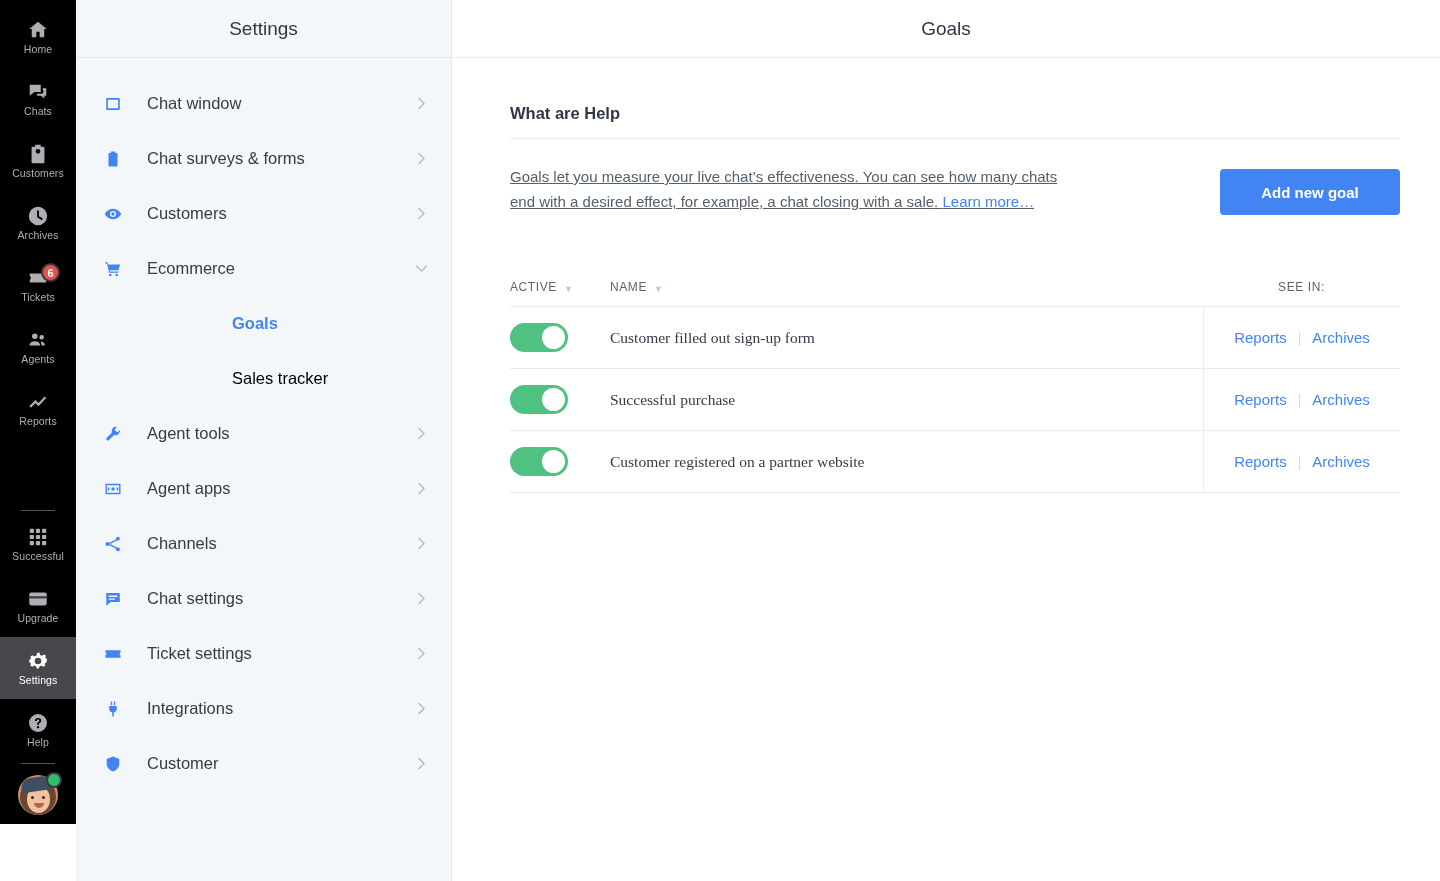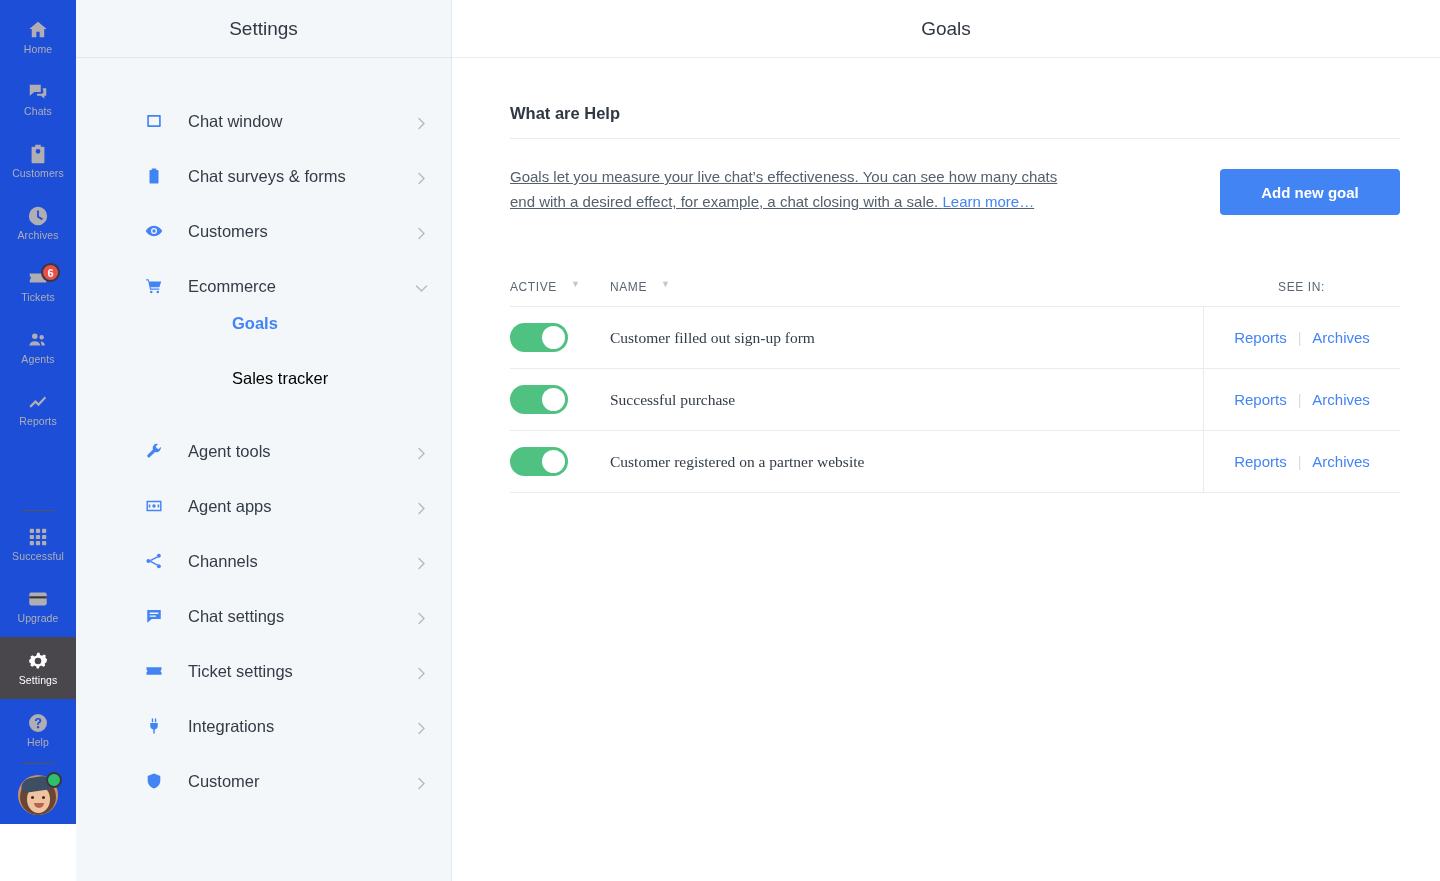--- a/index.html
+++ b/index.html
@@ -7,21 +7,21 @@
     width: 1440px; height: 881px;
     font-family: "Liberation Sans", sans-serif;
     background: #ffffff;
     overflow: hidden;
   }
   #app { display: flex; width: 1440px; height: 881px; }
 
   
   .rail {
     width: 76px; height: 824px;
-    background: #1d4ed8;
+    background: #000000;
     display: flex; flex-direction: column;
     flex: 0 0 76px;
     position: relative;
   }
   .rail-top { width: 100%; padding-top: 6px; }
   .rail-bottom { width: 100%; margin-top: auto; padding-bottom: 0; }
   .rail-item {
     width: 76px; height: 62px;
     display: flex; flex-direction: column;
     align-items: center; justify-content: center;
@@ -97,24 +97,23 @@
     display: flex; align-items: center; justify-content: center;
     border-bottom: 1px solid #e2e7ea;
     background: #f4f7f9;
   }
   .settings-header .title {
     font-size: 19px; color: #2f3843; font-weight: normal;
   }
   .settings-list { padding-top: 18px; }
   .nav-row {
     height: 55px;
-    display: flex; align-items: flex-end;
+    display: flex; align-items: center;
     padding: 0 22px 0 27px;
     cursor: pointer;
-    margin-left: 41px;
   }
   .nav-row .nav-icon {
     width: 20px; height: 20px; flex: 0 0 20px;
     color: #4384f5;
     display:flex; align-items:center; justify-content:center;
     margin-right: 24px;
   }
   .nav-row .nav-icon svg { width: 18px; height: 18px; fill: currentColor; display:block; }
   .nav-row .nav-label {
     font-size: 16.5px; color: #333c47; flex: 1;
@@ -176,21 +175,21 @@
 
   
   .goals-table { width: 890px; margin-top: 52px; }
   .gt-head {
     display: flex; align-items: center;
     height: 40px;
     border-bottom: 1px solid #e8ecef;
   }
   .gt-th {
     font-size: 12px; letter-spacing: .6px; color: #5a6472;
-    display: flex; align-items: flex-start; gap: 14px;
+    display: flex; align-items: flex-end; gap: 7px;
   }
   .gt-th .sortarrow { color: #bfc7cf; font-size: 9px; line-height: 1; }
   .col-active { width: 100px; }
   .col-name   { flex: 1 1 auto; }
   .col-seein  { width: 197px; display: flex; justify-content: center; }
 
   .gt-row {
     display: flex; align-items: stretch;
     height: 62px;
     border-bottom: 1px solid #e8ecef;

